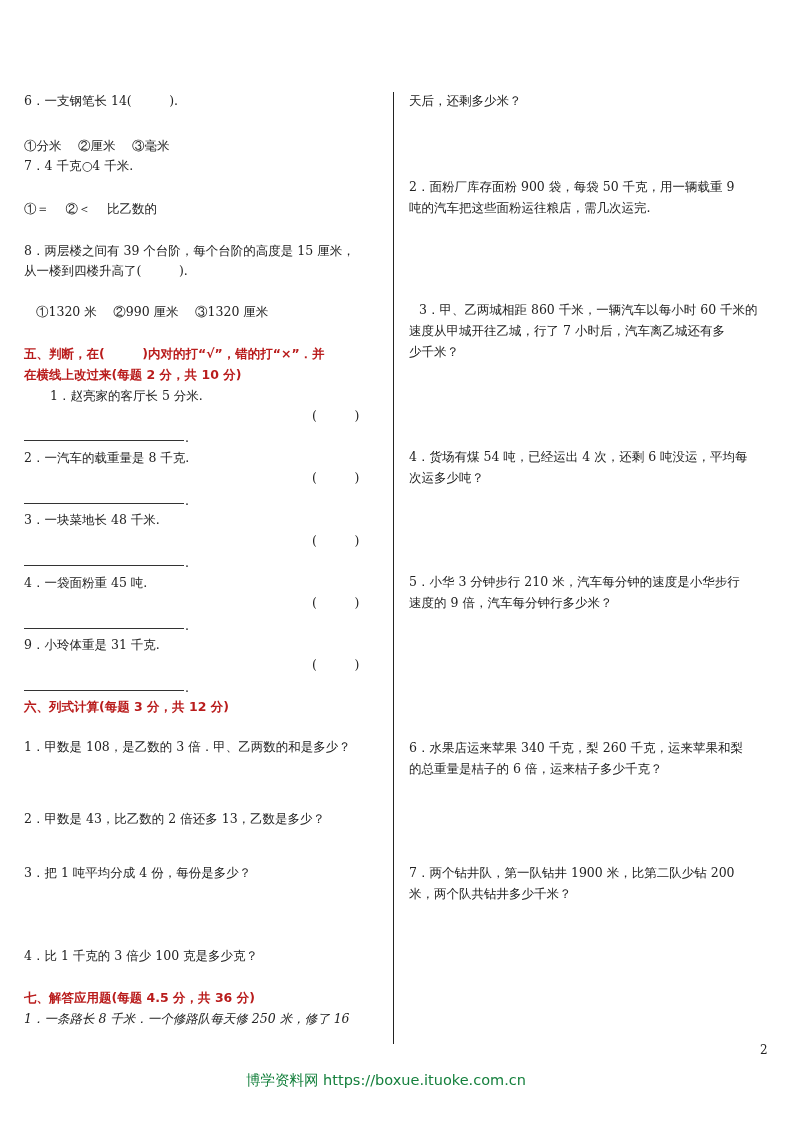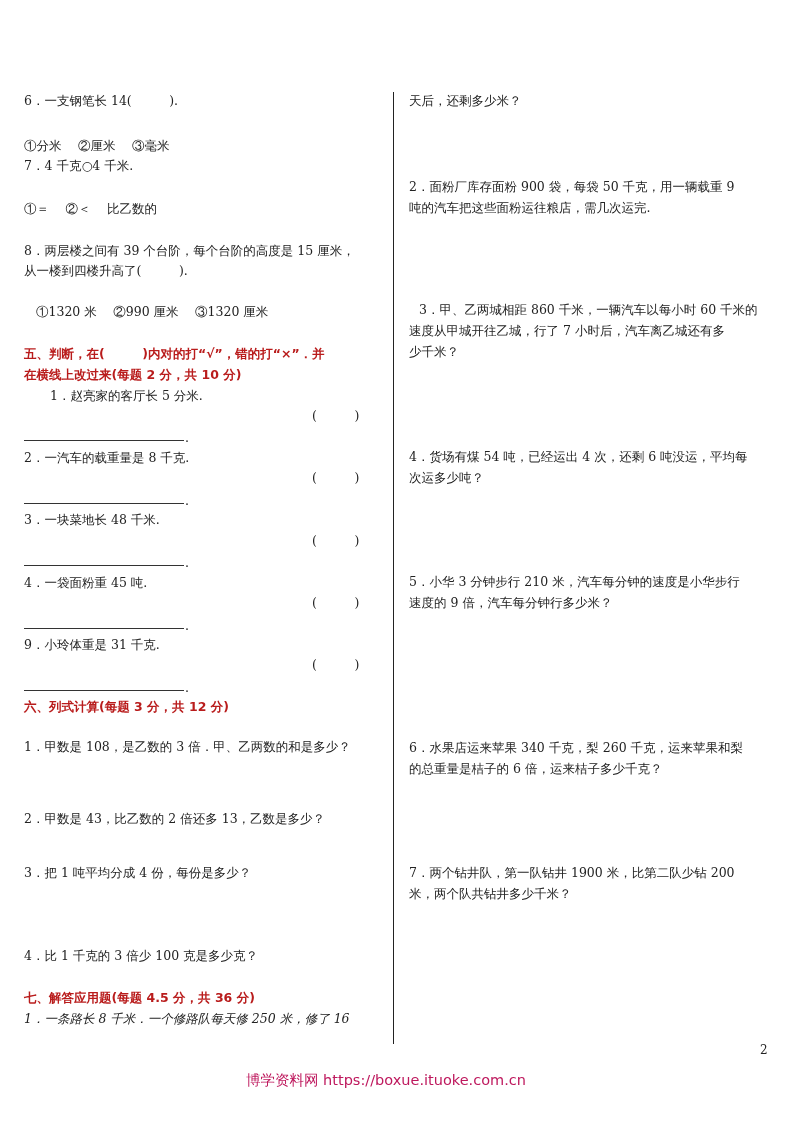--- a/index.html
+++ b/index.html
@@ -9,21 +9,21 @@
     color: #222222;
     font-size: 12.5px;
   }
   .line { position: absolute; white-space: nowrap; line-height: 18px; }
   .bold { font-weight: bold; color: #b91c1c; font-family: "DejaVu Sans", "Liberation Sans", sans-serif; font-size: 12.5px; }
   .divider { position: absolute; left: 393px; top: 92px; width: 1px; height: 952px; background: #222; }
   .paren { position: absolute; white-space: pre; }
   .blank { position: absolute; height: 0; border-bottom: 1px solid #333; }
   .dot { position: absolute; }
   .pagenum { position: absolute; left: 760px; top: 1043px; font-size: 12px; }
-  .footer { position: absolute; left: 246px; top: 1071px; font-family: "DejaVu Sans", "Liberation Sans", sans-serif; font-size: 14.5px; color: #be185d; }
+  .footer { position: absolute; left: 246px; top: 1071px; font-family: "DejaVu Sans", "Liberation Sans", sans-serif; font-size: 14.5px; color: #15803d; }
 </style>
 </head>
 <body>
 
 <div class="line" style="left:24px;top:92px;">6．一支钢笔长 14(　　　).</div>
 <div class="line" style="left:24px;top:137px;">①分米　 ②厘米　 ③毫米</div>
 <div class="line" style="left:24px;top:157px;">7．4 千克○4 千米.</div>
 <div class="line" style="left:24px;top:200px;">①＝　 ②＜　 比乙数的</div>
 <div class="line" style="left:24px;top:242px;">8．两层楼之间有 39 个台阶，每个台阶的高度是 15 厘米，</div>
 <div class="line" style="left:24px;top:262px;">从一楼到四楼升高了(　　　).</div>

